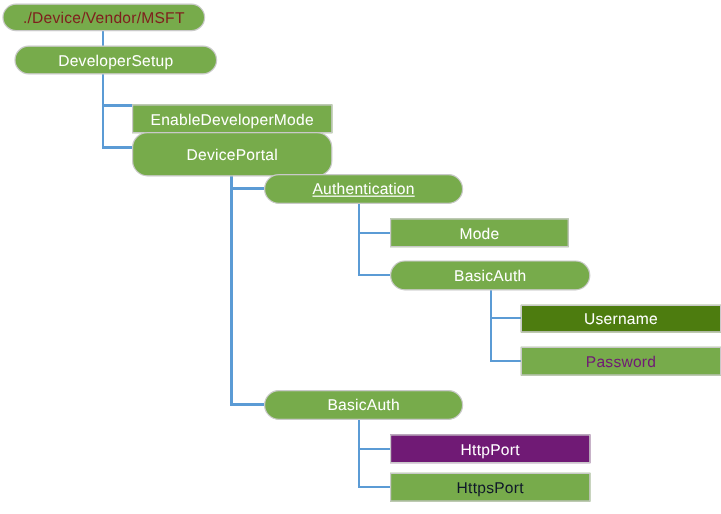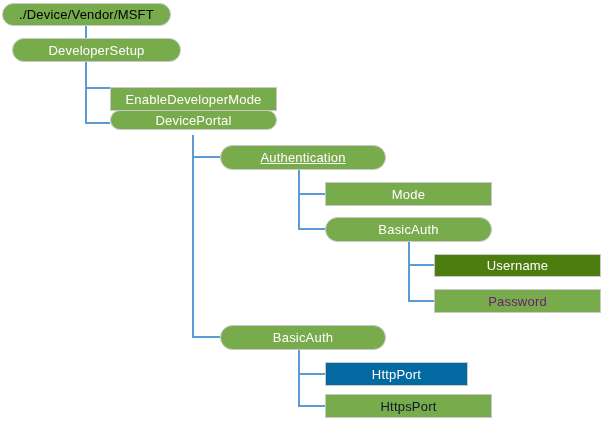--- a/index.html
+++ b/index.html
@@ -67,51 +67,51 @@
       <polyline points="193,135 193,337 220,337" fill="none" stroke="#5b9bd5" stroke-width="2" stroke-linecap="butt" stroke-linejoin="miter" shape-rendering="crispEdges"></polyline>
       <polyline points="299,170 299,194 325,194" fill="none" stroke="#5b9bd5" stroke-width="2" stroke-linecap="butt" stroke-linejoin="miter" shape-rendering="crispEdges"></polyline>
       <polyline points="299,170 299,229 325,229" fill="none" stroke="#5b9bd5" stroke-width="2" stroke-linecap="butt" stroke-linejoin="miter" shape-rendering="crispEdges"></polyline>
       <polyline points="409,242 409,265 434,265" fill="none" stroke="#5b9bd5" stroke-width="2" stroke-linecap="butt" stroke-linejoin="miter" shape-rendering="crispEdges"></polyline>
       <polyline points="409,242 409,301 434,301" fill="none" stroke="#5b9bd5" stroke-width="2" stroke-linecap="butt" stroke-linejoin="miter" shape-rendering="crispEdges"></polyline>
       <polyline points="299,350 299,374 325,374" fill="none" stroke="#5b9bd5" stroke-width="2" stroke-linecap="butt" stroke-linejoin="miter" shape-rendering="crispEdges"></polyline>
       <polyline points="299,350 299,406 325,406" fill="none" stroke="#5b9bd5" stroke-width="2" stroke-linecap="butt" stroke-linejoin="miter" shape-rendering="crispEdges"></polyline>
     </svg>
 
   <div id="node-layer">
-      <div class="node rounded" style="left: 2px; top: 3px; width: 169px; height: 23px; background: rgb(119, 171, 75); border-color: rgb(201, 201, 201); color: #000000; border-radius: 12px;">
+      <div class="node rounded" style="left: 2px; top: 3px; width: 169px; height: 23px; background: rgb(119, 171, 75); border-color: rgb(201, 201, 201); color: #7f1d1d; border-radius: 12px;">
         <span class="node-label">./Device/Vendor/MSFT</span>
       </div>
       <div class="node rounded" style="left: 12px; top: 38px; width: 169px; height: 24px; background: rgb(119, 171, 75); border-color: rgb(201, 201, 201); color: rgb(255, 255, 255); border-radius: 12px;">
         <span class="node-label">DeveloperSetup</span>
       </div>
       <div class="node rect" style="left: 110px; top: 76px; width: 167px; height: 24px; background: rgb(119, 171, 75); border-color: rgb(201, 201, 201); color: rgb(255, 255, 255); margin-top: 11px;">
         <span class="node-label">EnableDeveloperMode</span>
       </div>
-      <div class="node rounded" style="left: 110px; top: 110px; width: 167px; height: 20px; background: rgb(119, 171, 75); border-color: rgb(201, 201, 201); color: rgb(255, 255, 255); border-radius: 13px;">
+      <div class="node rounded" style="left: 110px; top: 110px; width: 167px; height: 37px; background: rgb(119, 171, 75); border-color: rgb(201, 201, 201); color: rgb(255, 255, 255); border-radius: 13px;">
         <span class="node-label">DevicePortal</span>
       </div>
       <div class="node rounded" style="left: 220px; top: 145px; width: 166px; height: 25px; background: rgb(119, 171, 75); border-color: rgb(201, 201, 201); color: rgb(255, 255, 255); border-radius: 13px; text-decoration: underline;">
         <span class="node-label">Authentication</span>
       </div>
-      <div class="node rect" style="left: 325px; top: 182px; width: 167px; height: 24px; background: rgb(119, 171, 75); border-color: rgb(201, 201, 201); color: rgb(255, 255, 255);">
+      <div class="node rect" style="left: 325px; top: 182px; width: 149px; height: 24px; background: rgb(119, 171, 75); border-color: rgb(201, 201, 201); color: rgb(255, 255, 255);">
         <span class="node-label">Mode</span>
       </div>
       <div class="node rounded" style="left: 325px; top: 217px; width: 167px; height: 25px; background: rgb(119, 171, 75); border-color: rgb(201, 201, 201); color: rgb(255, 255, 255); border-radius: 13px;">
         <span class="node-label">BasicAuth</span>
       </div>
       <div class="node rect" style="left: 434px; top: 254px; width: 167px; height: 23px; background: #4d7c0f; border-color: rgb(201, 201, 201); color: rgb(255, 255, 255);">
         <span class="node-label">Username</span>
       </div>
       <div class="node rect" style="left: 434px; top: 289px; width: 167px; height: 24px; background: rgb(119, 171, 75); border-color: rgb(201, 201, 201); color: #701a75;">
         <span class="node-label">Password</span>
       </div>
       <div class="node rounded" style="left: 220px; top: 325px; width: 166px; height: 25px; background: rgb(119, 171, 75); border-color: rgb(201, 201, 201); color: rgb(255, 255, 255); border-radius: 13px;">
         <span class="node-label">BasicAuth</span>
       </div>
-      <div class="node rect" style="left: 325px; top: 362px; width: 143px; height: 24px; background: #0369a1; border-color: rgb(201, 201, 201); color: rgb(255, 255, 255);">
+      <div class="node rect" style="left: 325px; top: 362px; width: 167px; height: 24px; background: #701a75; border-color: rgb(201, 201, 201); color: rgb(255, 255, 255);">
         <span class="node-label">HttpPort</span>
       </div>
       <div class="node rect" style="left: 325px; top: 394px; width: 167px; height: 24px; background: rgb(119, 171, 75); border-color: rgb(201, 201, 201); color: #0f172a;">
         <span class="node-label">HttpsPort</span>
       </div>
     </div>
 
 </div>
 
 </body></html>

